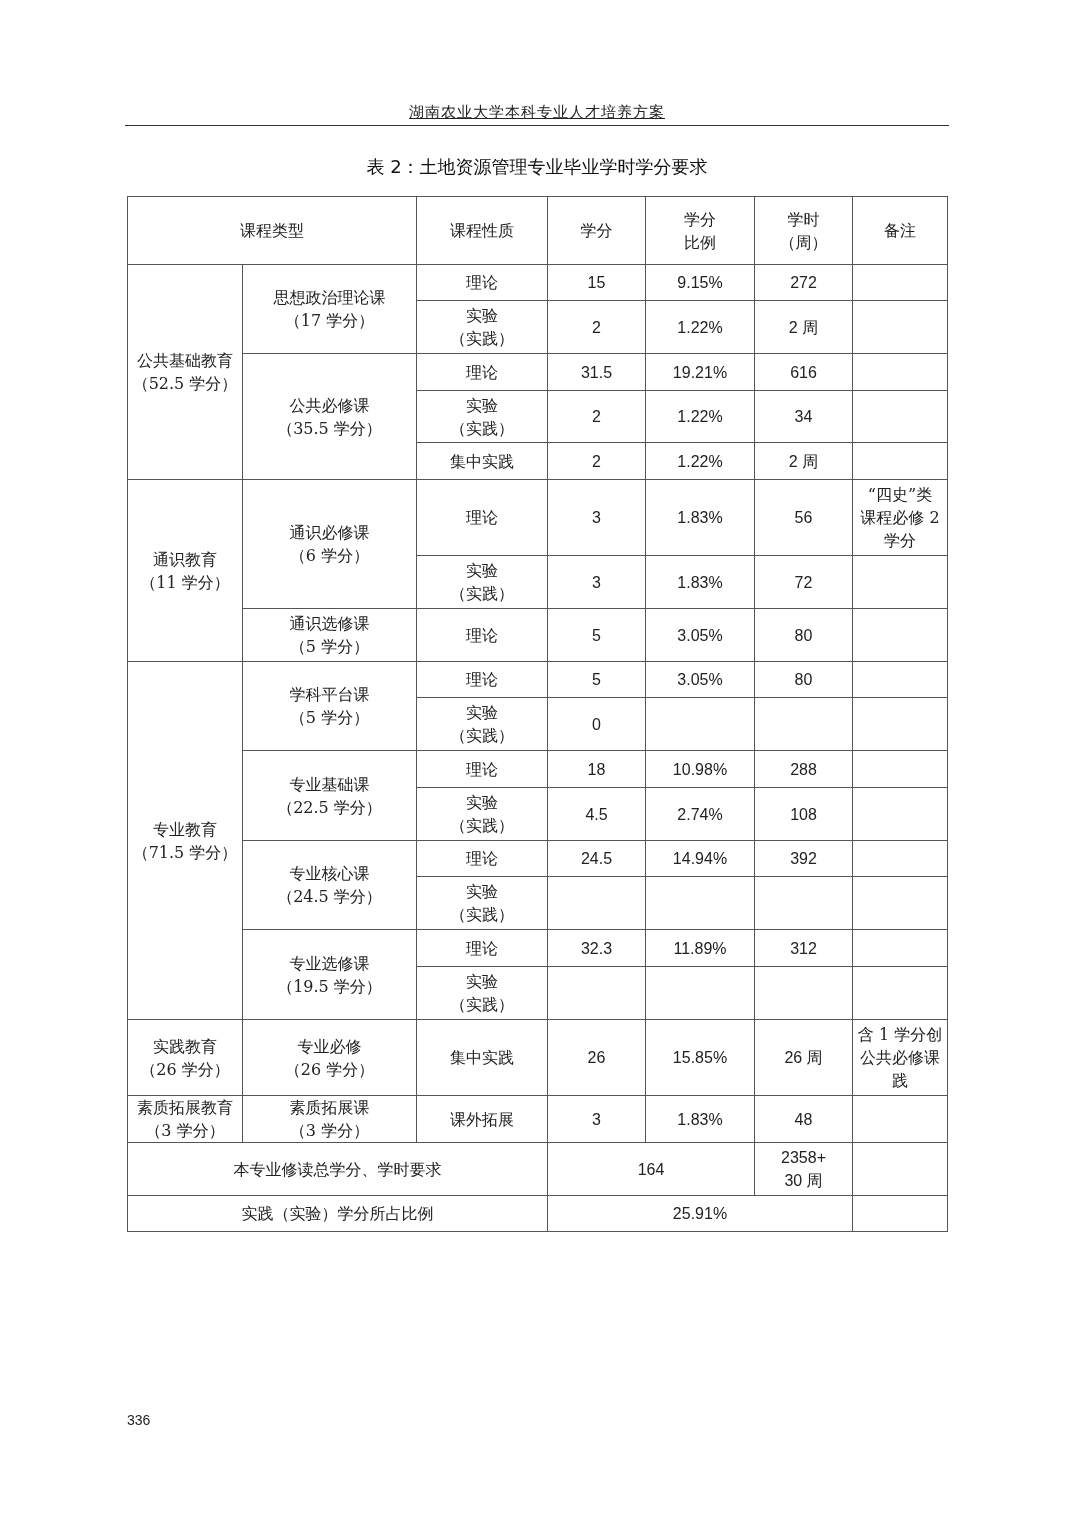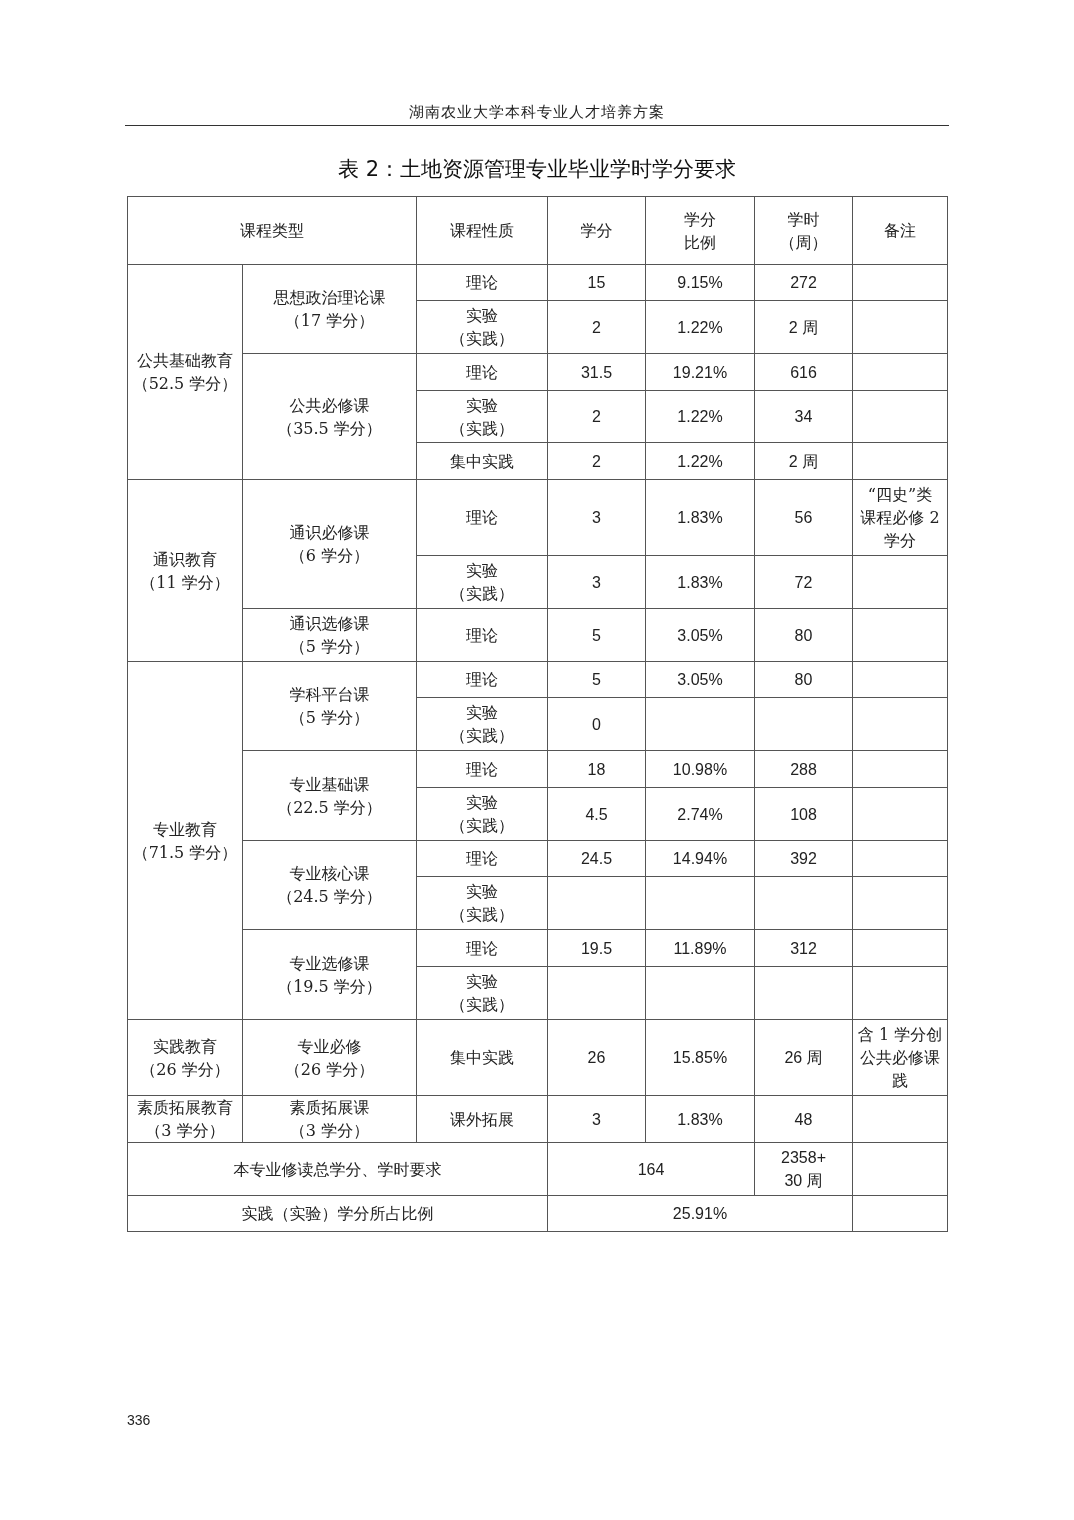--- a/index.html
+++ b/index.html
@@ -1,19 +1,19 @@
 <!DOCTYPE html>
 <html><head>
 <meta charset="utf-8">
 <style>
   html, body { margin:0; padding:0; background:#ffffff; }
   body { width:1074px; height:1520px; position:relative; font-family:"DejaVu Serif", serif; color:#1a1a1a; overflow:hidden; }
-  .header-title { position:absolute; top:103px; left:0; width:1074px; text-align:center; font-size:15px; letter-spacing:1px; color:#222; }
+  .header-title { position:absolute; top:103px; left:0; width:1074px; text-align:center; font-size:15px; letter-spacing:1px; color:#222;text-decoration:underline; }
   .header-rule { position:absolute; top:125px; left:125px; width:824px; height:0; border-top:1.3px solid #333; }
-  .table-title { position:absolute; top:155px; left:0; width:1074px; text-align:center; font-size:21px; font-family:"DejaVu Sans", sans-serif; color:#111; }
+  .table-title { position:absolute; top:155px; left:0; width:1074px; text-align:center; font-size:18px; font-family:"DejaVu Sans", sans-serif; color:#111; }
   table.req { position:absolute; top:196px; left:127px; width:820px; border-collapse:collapse; table-layout:fixed; font-size:16px; }
   table.req td { border:1.3px solid #555; text-align:center; vertical-align:middle; padding:0; line-height:23px; color:#222; }
   .num { font-family:"Liberation Sans", sans-serif; font-size:16px; }
   .ml span { display:block; }
   .page-number { position:absolute; top:1412px; left:127px; font-size:14px; font-family:"Liberation Sans", sans-serif; color:#222; }
 </style>
 </head>
 <body>
 
 <div class="header-title">湖南农业大学本科专业人才培养方案</div>
@@ -208,21 +208,21 @@
     <td class="num"></td>
     <td class="num"></td>
     <td></td>
   </tr>
   <tr style="height:37px">
     <td rowspan="2" class="ml">
           <span>专业选修课</span>
           <span>（19.5 学分）</span>
         </td>
     <td>理论</td>
-    <td class="num">19.5</td>
+    <td class="num">32.3</td>
     <td class="num">11.89%</td>
     <td class="num">312</td>
     <td></td>
   </tr>
   <tr style="height:53px">
     <td class="ml">
           <span>实验</span>
           <span>（实践）</span>
         </td>
     <td class="num"></td>

